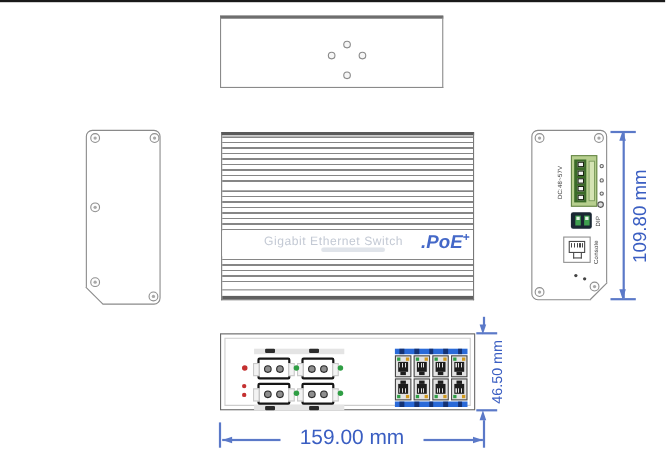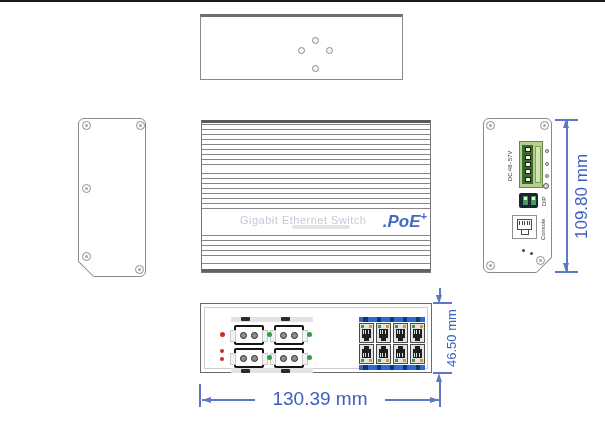--- a/index.html
+++ b/index.html
@@ -265,14 +265,14 @@
   <div class="dimline" style="left:439.4px;top:288px;width:1.2px;height:8px;"></div>
   <div class="arr arr-down" style="left:436px;top:295px;"></div>
   <div class="arr arr-up" style="left:436px;top:373px;"></div>
   <div class="dimline" style="left:439.4px;top:382px;width:1.2px;height:25px;"></div>
   <div class="dimtext vtext" style="left:444px;top:302px;height:72px;font-size:13px;">46.50 mm</div>
 
   <div class="dimline" style="left:199.4px;top:384px;width:1.2px;height:23px;"></div>
   <div class="dimline" style="left:201.5px;top:399.4px;width:237px;height:1.2px;"></div>
   <div class="arr arr-left" style="left:202px;top:396.5px;"></div>
   <div class="arr arr-right" style="left:429.5px;top:396.5px;"></div>
-  <div class="dimtext" style="left:255px;top:388px;width:130px;font-size:19px;line-height:22px;text-align:center;background:#fff;">130.39 mm</div>
+  <div class="dimtext" style="left:255px;top:388px;width:130px;font-size:19px;line-height:22px;text-align:center;background:#fff;">159.00 mm</div>
 </div>
 
 </body></html>

